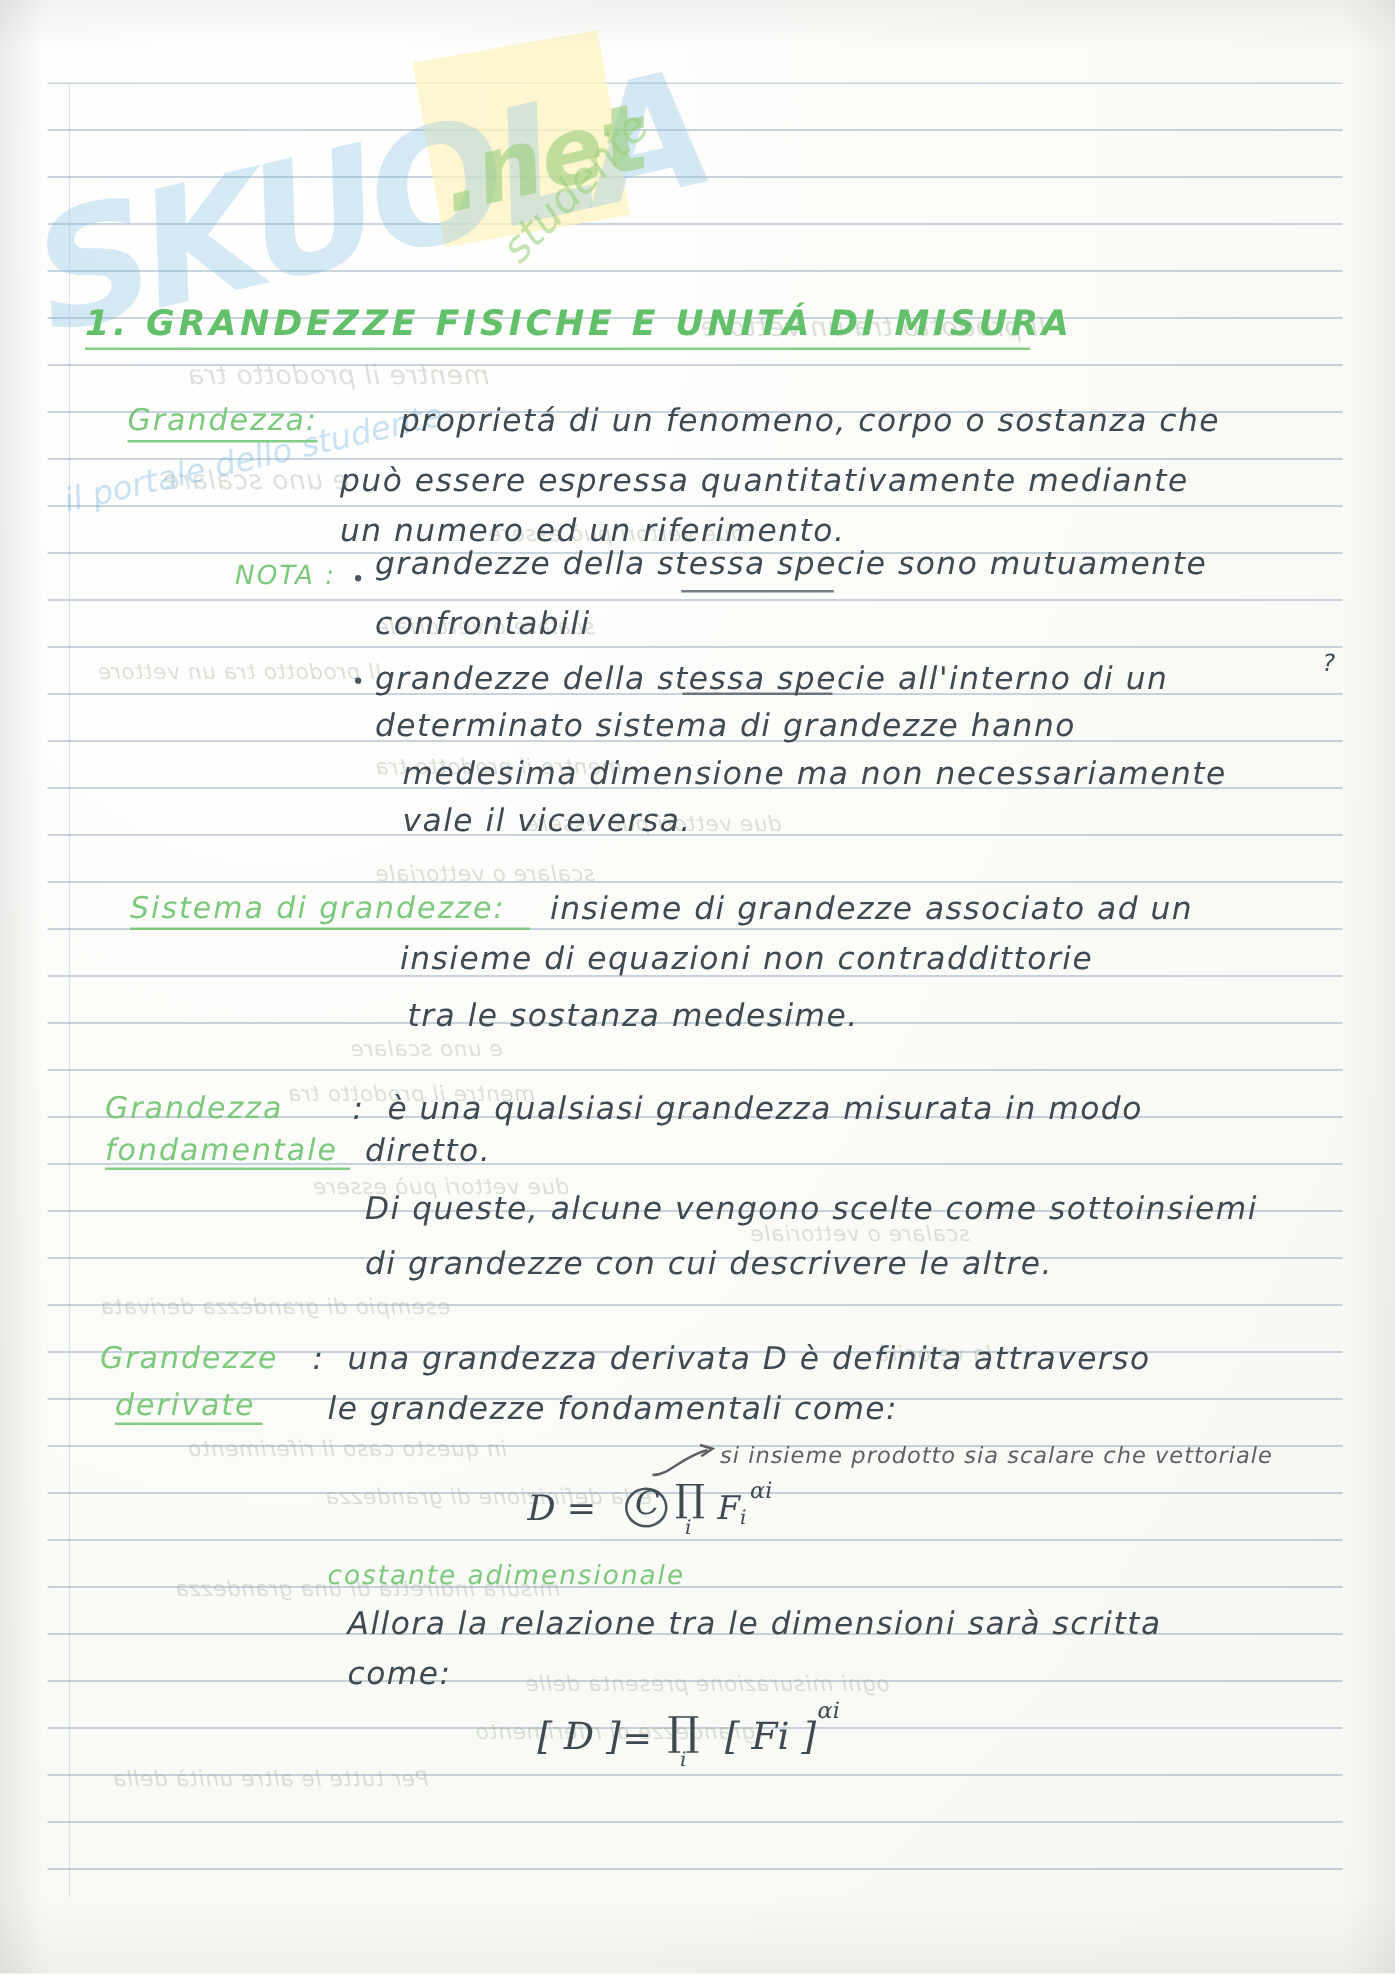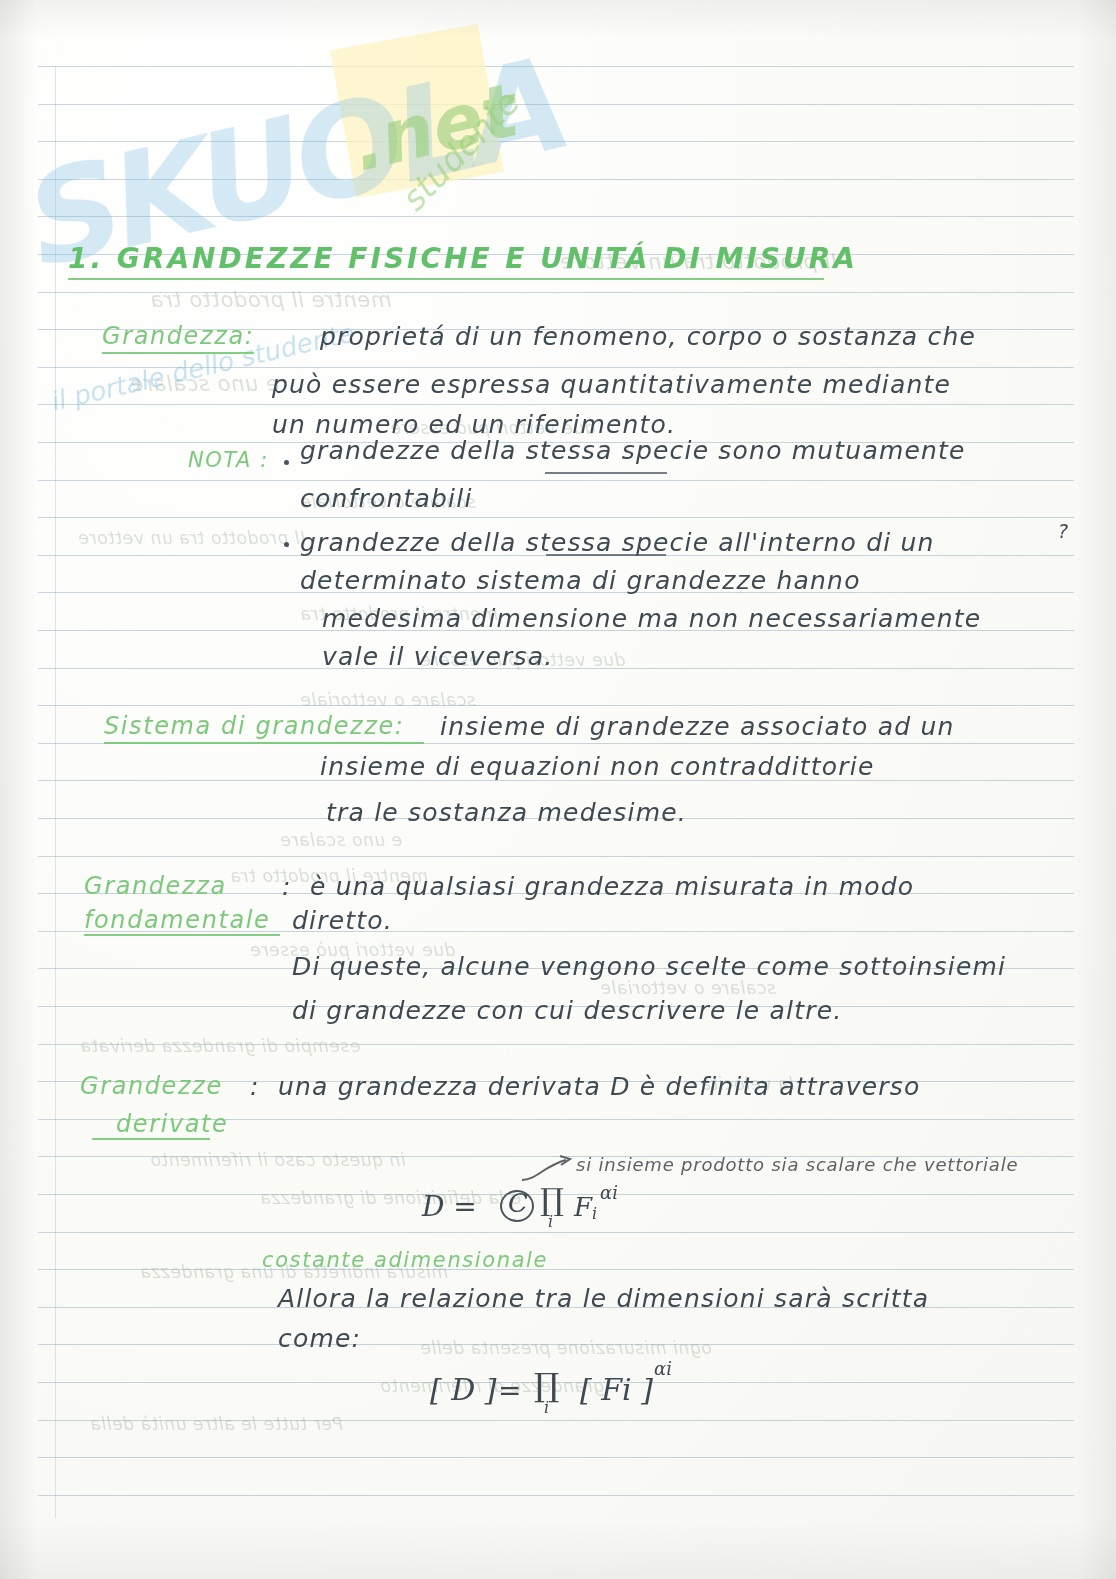--- a/index.html
+++ b/index.html
@@ -271,23 +271,24 @@
 
   <div class="hw greenlabel" style="left:84px; top:872px;">Grandezza</div>
   <div class="hw greenlabel" style="left:84px; top:906px;">fondamentale</div>
   <div class="underline-green" style="left:84px; top:934px; width:196px;"></div>
   <div class="hw" style="left:282px; top:872px;">: &nbsp;è una qualsiasi grandezza misurata in modo</div>
   <div class="hw" style="left:292px; top:906px;">diretto.</div>
   <div class="hw" style="left:292px; top:952px;">Di queste, alcune vengono scelte come sottoinsiemi</div>
   <div class="hw" style="left:292px; top:996px;">di grandezze con cui descrivere le altre.</div>
 
   <div class="hw greenlabel" style="left:80px; top:1072px;">Grandezze</div>
-  <div class="hw greenlabel" style="left:92px; top:1110px;margin-left:24px;">derivate</div>
+  <div class="hw greenlabel" style="left:92px; top:1110px;">derivate</div>
   <div class="underline-green" style="left:92px; top:1138px; width:118px;"></div>
   <div class="hw" style="left:250px; top:1072px;">: &nbsp;una grandezza derivata D è definita attraverso</div>
+  <div class="hw" style="left:262px; top:1112px;">le grandezze fondamentali come:</div>
 
   <svg class="arrow-wrap" style="left:520px; top:1150px;" width="60" height="34" viewBox="0 0 60 34">
     <path d="M2 30 C 16 30, 24 16, 46 10" stroke="#5f5f66" stroke-width="2" fill="none"></path>
     <path d="M40 6 L50 9 L41 15" stroke="#5f5f66" stroke-width="2" fill="none"></path>
   </svg>
   <div class="hw annot" style="left:576px; top:1154px;">si insieme prodotto sia scalare che vettoriale</div>
 
   <div class="formula" style="left:422px; top:1190px; font-size:28px;">D =</div>
   <div class="circle-c" style="left:500px; top:1190px;"></div>
   <div class="formula" style="left:508px; top:1188px; font-size:26px;">C</div>

